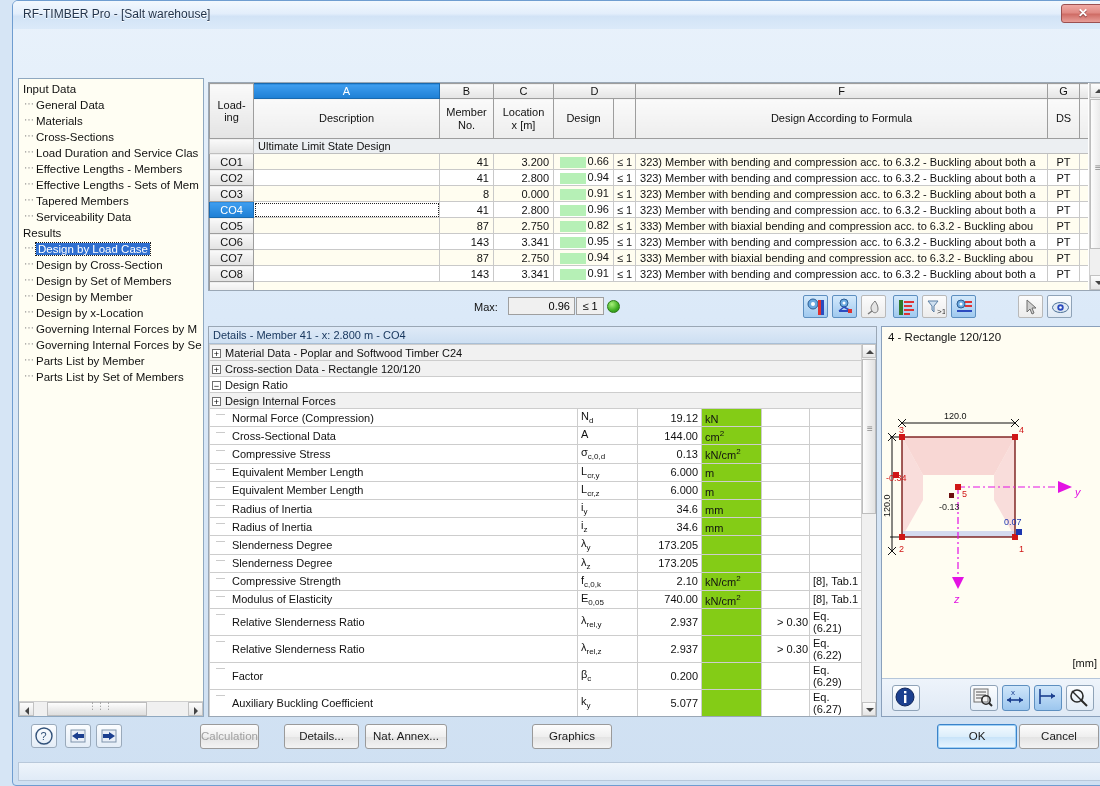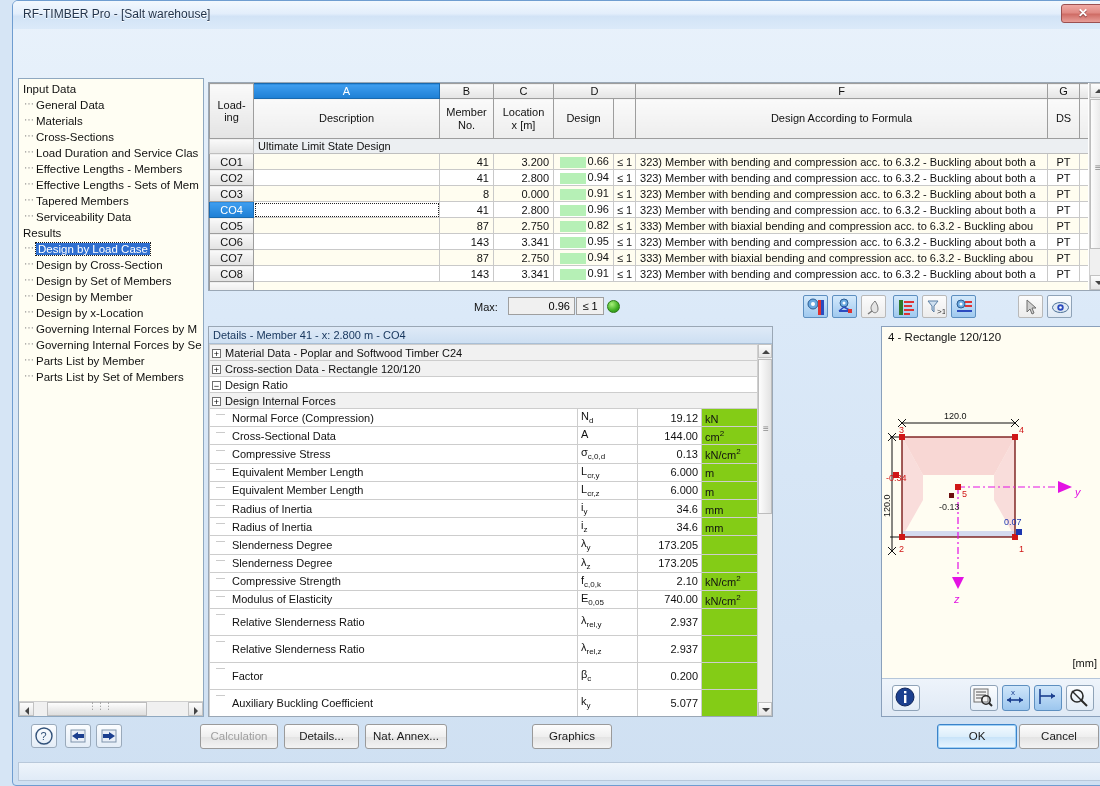--- a/index.html
+++ b/index.html
@@ -195,21 +195,21 @@
   .tbtn {
     position:absolute; top:2px; width:25px; height:23px; border-radius:2px;
     border:1px solid #8fa3b8;
     background: linear-gradient(180deg,#fbfdff,#dfe9f4);
   }
   .tbtn.on { background: linear-gradient(180deg,#d4e9fb,#9fc9ef); border-color:#5d8fc0;}
   .tbtn.flat { border:1px solid #b9b9b9; background: linear-gradient(180deg,#fcfcfc,#ececec);}
   .tbtn svg { position:absolute; left:3px; top:2px; }
   
   .details {
-    position:absolute; left:0; top:248px; width:565px; bottom:0;
+    position:absolute; left:0; top:248px; width:669px; bottom:0;
     background:#fff; border:1px solid #9aa7b5;
   }
   .details-hdr {
     height:17px; background: linear-gradient(180deg,#dfeaf7,#cddff2);
     border-bottom:1px solid #a9bfd6; color:#16355c; font-size:11px;
     padding:2px 0 0 4px;
   }
   table.dgrid { border-collapse:collapse; table-layout:fixed; width:652px;}
   table.dgrid td { font-size:11px; height:16px; border:1px solid #cdcdcd; color:#111; }
   td.dsect { background:#f1f1f1; padding-left:2px; border-left:1px solid #cdcdcd;}
@@ -812,21 +812,21 @@
           <rect x="11" y="8" width="6" height="4" fill="#1b3f8f"></rect>
         </svg>
     </div>
     <div class="ibtn" style="left:82px">
       <svg width="22" height="20" viewBox="0 0 22 20" style="position:absolute;left:1px;top:1px">
           <rect x="4" y="4" width="14" height="12" fill="#e9eff7" stroke="#7e93ac"></rect>
           <polygon points="17,10 11,6 11,14" fill="#1b3f8f"></polygon>
           <rect x="5" y="8" width="6" height="4" fill="#1b3f8f"></rect>
         </svg>
     </div>
-    <div class="btn disabled" style="left:186px; width:78px">Calculation</div>
+    <div class="btn disabled" style="left:186px; width:59px">Calculation</div>
     <div class="btn" style="left:270px; width:75px">Details...</div>
     <div class="btn" style="left:351px; width:82px">Nat. Annex...</div>
     <div class="btn" style="left:518px; width:80px">Graphics</div>
     <div class="btn primary" style="left:923px; width:80px">OK</div>
     <div class="btn" style="left:1005px; width:80px">Cancel</div>
   </div>
 
   <div class="statusbar"></div>
 
 </div>

